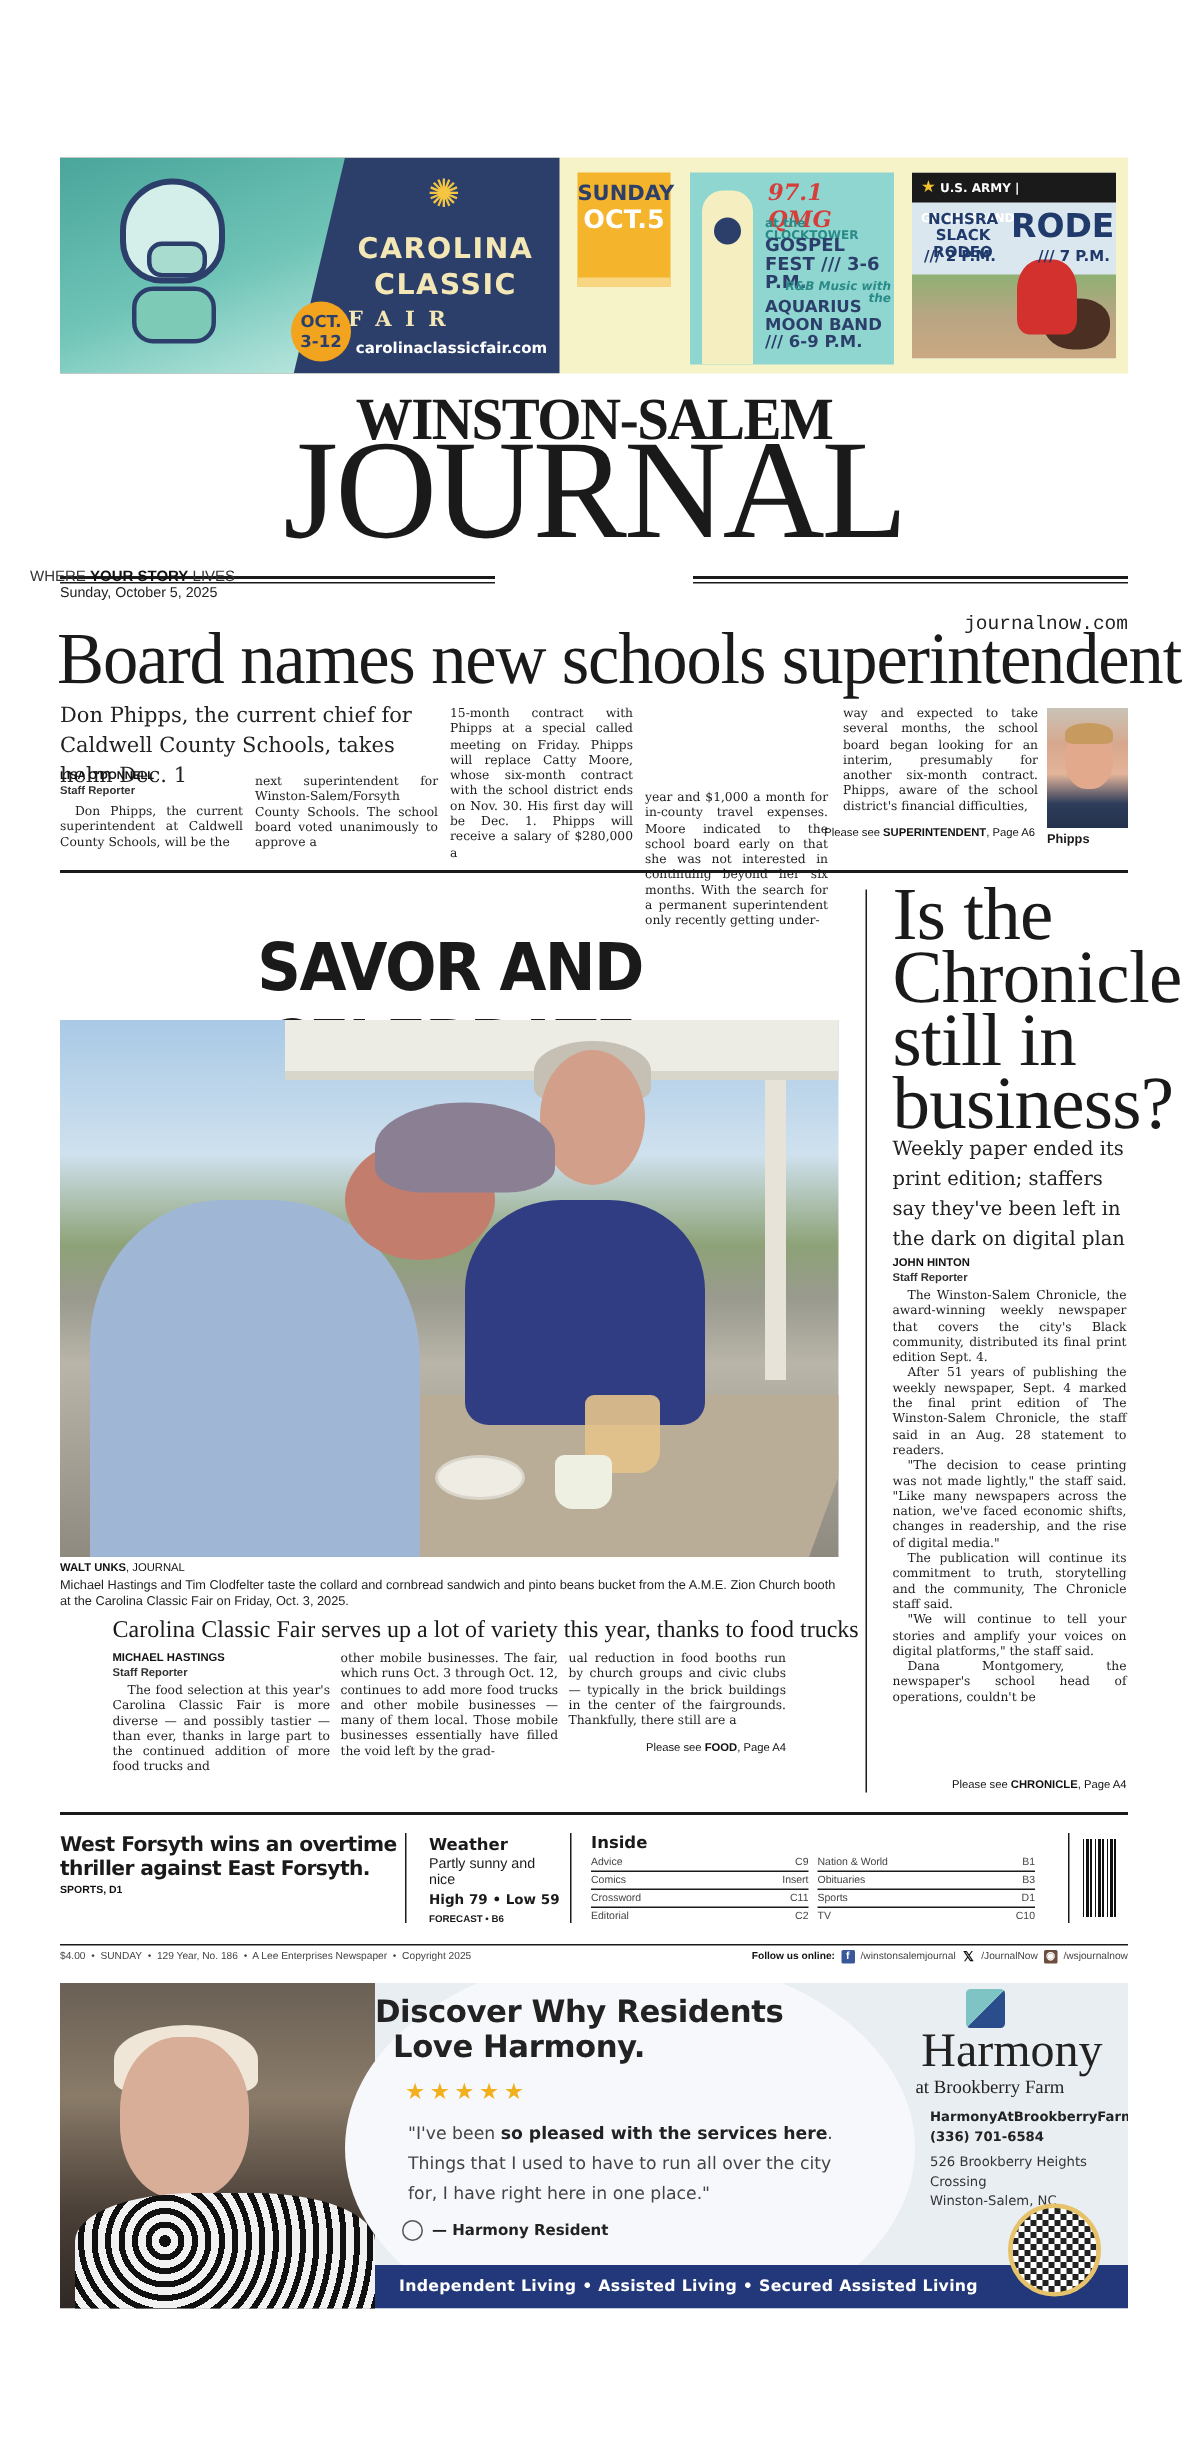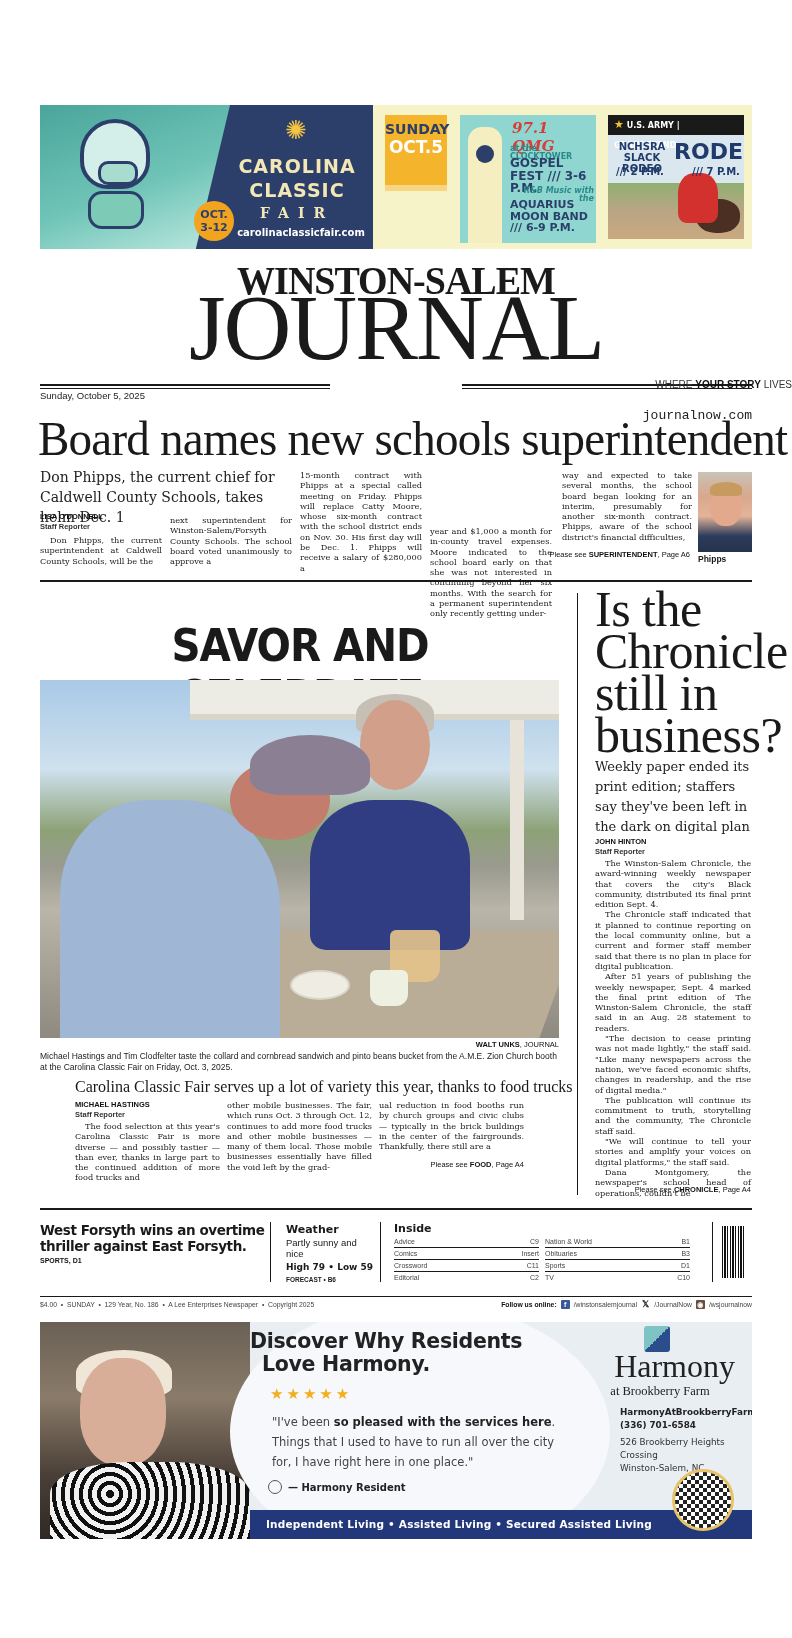--- a/index.html
+++ b/index.html
@@ -10,21 +10,21 @@
   
   #promo { left: 40px; top: 105px; width: 712px; height: 144px; background: #f6f3c9; overflow: hidden; }
   #fair { left: 0; top: 0; width: 333px; height: 144px; background: #2c3f6b; overflow: hidden; }
   #fair .ice { position: absolute; left: 0; top: 0; width: 190px; height: 144px; background: linear-gradient(160deg, #4aa59a 0%, #6fc4b7 55%, #bfe9e1 100%); clip-path: polygon(0 0, 100% 0, 82% 100%, 0 100%); }
   #fair .cow { position: absolute; left: 40px; top: 14px; width: 70px; height: 70px; border-radius: 35px 35px 28px 28px; background: #d4efe9; border: 4px solid #2c3f6b; }
   #fair .cow:after { content: ""; position: absolute; left: 14px; top: 38px; width: 34px; height: 18px; border-radius: 10px; background: #a8dccf; border: 3px solid #2c3f6b; }
   #fair .body { position: absolute; left: 48px; top: 86px; width: 56px; height: 38px; border-radius: 14px; background: #7dcab7; border: 3px solid #2c3f6b; }
   #fair .sun { position: absolute; left: 245px; top: 12px; font-size: 26px; color: #f5c542; line-height: 1; }
   #fair .t1, #fair .t2 { position: absolute; left: 192px; width: 130px; text-align: center; font-family: "DejaVu Sans", sans-serif; font-weight: bold; font-size: 19px; letter-spacing: 1px; color: #f3e7b5; }
   #fair .t1 { top: 50px; } #fair .t2 { top: 74px; }
-  #fair .t3 { position: absolute; left: 192px; top: 100px; width: 130px; text-align: center; font-family: "DejaVu Serif", serif; font-weight: bold; font-size: 14px; letter-spacing: 9px; color: #f3e7b5; }
+  #fair .t3 { position: absolute; left: 192px; top: 100px; width: 130px; text-align: left; font-family: "DejaVu Serif", serif; font-weight: bold; font-size: 14px; letter-spacing: 9px; color: #f3e7b5; }
   #fair .url { position: absolute; left: 192px; top: 122px; width: 138px; text-align: center; font-family: "DejaVu Sans", sans-serif; font-weight: bold; font-size: 10px; color: #fff; }
   #fair .dates { position: absolute; left: 154px; top: 96px; width: 40px; height: 40px; border-radius: 50%; background: #f2a41f; color: #2c3f6b; font-family: "DejaVu Sans", sans-serif; font-weight: bold; font-size: 11px; line-height: 13px; text-align: center; padding-top: 7px; }
 
   #sunday { left: 345px; top: 10px; width: 62px; height: 76px; background: #f4b42c; border-bottom: 6px solid #f8d580; }
   #sunday .d1 { display: block; text-align: center; margin-top: 6px; font-family: "DejaVu Sans", sans-serif; font-weight: bold; font-size: 14px; color: #2c3f6b; }
   #sunday .d2 { display: block; text-align: center; font-family: "DejaVu Sans", sans-serif; font-weight: bold; font-size: 17px; color: #fff; }
 
   #gospel { left: 420px; top: 10px; width: 136px; height: 128px; background: #8fd6d0; overflow: hidden; }
   #gospel .tower { position: absolute; left: 8px; top: 12px; width: 34px; height: 116px; background: #f4eec0; border-radius: 14px 14px 0 0; }
   #gospel .clock { position: absolute; left: 16px; top: 30px; width: 18px; height: 18px; border-radius: 50%; background: #2c3f6b; }
@@ -45,21 +45,21 @@
   #rodeo .scene { position: absolute; left: 0; top: 68px; width: 136px; height: 56px; background: linear-gradient(180deg, #8fb073 0%, #b9a583 50%, #caa981 100%); }
   #rodeo .rider { position: absolute; left: 70px; top: 58px; width: 40px; height: 50px; background: #d2312e; border-radius: 40% 40% 20% 20%; }
   #rodeo .horse { position: absolute; left: 88px; top: 84px; width: 44px; height: 34px; background: #4a2f22; border-radius: 45%; }
 
   
   #mast1 { left: 0; top: 258px; width: 792px; text-align: center; font-family: "Liberation Serif", serif; font-size: 38px; font-weight: bold; letter-spacing: -1px; color: #1a1a1a; transform: scaleY(1.05); }
   #mast2 { left: 0; top: 280px; width: 792px; text-align: center; font-family: "Liberation Serif", serif; font-size: 94px; letter-spacing: -2px; color: #1a1a1a; line-height: 1; }
   #rules { left: 40px; top: 384px; width: 712px; height: 8px; }
   #rules .r { position: absolute; top: 0; height: 5px; border-top: 2px solid #1a1a1a; border-bottom: 1px solid #1a1a1a; }
   #rules .rl { left: 0; width: 290px; } #rules .rr { right: 0; width: 290px; }
-  #tagline { left: 0; top: 379px; width: 792px; text-align: right; font-family: "Liberation Sans", sans-serif; font-size: 10px; color: #333; }
+  #tagline { left: 0; top: 379px; width: 792px; text-align: left; font-family: "Liberation Sans", sans-serif; font-size: 10px; color: #333; padding-left: 20px; }
   #tagline b { color: #111; }
   #dateline { left: 40px; top: 390px; font-family: "Liberation Sans", sans-serif; font-size: 9.5px; color: #222; }
   #siteurl { right: 40px; top: 408px; font-family: Liberation Mono, monospace; font-size: 13px; color: #222; }
 
   
   #lead-head { left: 38px; top: 410px; width: 720px; font-family: "Liberation Serif", serif; font-size: 49px; color: #1a1a1a; letter-spacing: -0.8px; transform: scaleX(0.96); transform-origin: left; white-space: nowrap; }
   #lead-deck { left: 40px; top: 467px; width: 250px; font-family: "DejaVu Serif", serif; font-size: 14px; line-height: 20px; color: #222; }
   .byline { font-family: "Liberation Sans", sans-serif; font-weight: bold; font-size: 7.5px; line-height: 10px; color: #111; text-transform: uppercase; }
   .byline-role { font-family: "Liberation Sans", sans-serif; font-weight: bold; font-size: 7.5px; line-height: 10px; color: #333; }
   .col { font-family: "DejaVu Serif", serif; font-size: 8.2px; line-height: 10.3px; color: #222; text-align: justify; }
@@ -90,21 +90,21 @@
   #fair-photo .man1 { position: absolute; left: 20px; top: 120px; width: 220px; height: 238px; border-radius: 40% 45% 0 0; background: #9fb6d4; }
   #fair-photo .head1 { position: absolute; left: 190px; top: 80px; width: 100px; height: 80px; border-radius: 50%; background: #c27d6d; }
   #fair-photo .hat { position: absolute; left: 210px; top: 55px; width: 120px; height: 60px; border-radius: 55% 55% 30% 30%; background: #8a7f93; }
   #fair-photo .man2 { position: absolute; left: 270px; top: 120px; width: 160px; height: 150px; border-radius: 40% 40% 10% 10%; background: #303d82; }
   #fair-photo .head2 { position: absolute; left: 320px; top: 20px; width: 70px; height: 90px; border-radius: 50%; background: #d2a08a; }
   #fair-photo .hair2 { position: absolute; left: 316px; top: 14px; width: 78px; height: 40px; border-radius: 50% 50% 20% 20%; background: #c5bfb4; }
   #fair-photo .plate { position: absolute; left: 250px; top: 290px; width: 60px; height: 30px; border-radius: 50%; background: #efece4; border: 2px solid #d9d5ca; }
   #fair-photo .cup { position: absolute; left: 350px; top: 250px; width: 50px; height: 52px; border-radius: 6px 6px 14px 14px; background: #e6c38a; opacity: 0.9; }
   #fair-photo .cup2 { position: absolute; left: 330px; top: 290px; width: 38px; height: 36px; border-radius: 6px 6px 12px 12px; background: #eef0e2; }
 
-  #credit { left: 40px; top: 1040px; width: 519px; text-align: right; font-family: "Liberation Sans", sans-serif; font-size: 7.5px; color: #111; }
+  #credit { left: 40px; top: 1040px; width: 519px; font-family: "Liberation Sans", sans-serif; font-size: 7.5px; color: #111; }
   #credit b { font-weight: bold; }
   #caption { left: 40px; top: 1051px; width: 520px; font-family: "Liberation Sans", sans-serif; font-size: 8.5px; line-height: 11px; color: #222; }
   #fair-head { left: 75px; top: 1078px; width: 470px; font-family: "Liberation Serif", serif; font-size: 16px; color: #1a1a1a; white-space: nowrap; }
   #fair-byline { left: 75px; top: 1100px; width: 145px; }
   #fair-col1 { left: 75px; top: 1121px; width: 145px; }
   #fair-col2 { left: 227px; top: 1100px; width: 145px; }
   #fair-col3 { left: 379px; top: 1100px; width: 145px; }
   #fair-see { left: 379px; top: 1160px; width: 145px; }
 
   
@@ -276,21 +276,20 @@
 
 <div id="vrule" class="abs"></div>
 <div id="chron-head" class="abs">Is the Chronicle still in business?</div>
 <div id="chron-deck" class="abs">Weekly paper ended its print edition; staffers say they've been left in the dark on digital plan</div>
 <div id="chron-byline" class="abs">
   <div class="byline">JOHN HINTON</div>
   <div class="byline-role">Staff Reporter</div>
 </div>
 <div id="chron-col" class="abs col">
   <p>The Winston-Salem Chronicle, the award-winning weekly newspaper that covers the city's Black community, distributed its final print edition Sept. 4.</p>
-  <p>The Chronicle staff indicated that it planned to continue reporting on the local community online, but a current and former staff member said that there is no plan in place for digital publication.</p>
   <p>After 51 years of publishing the weekly newspaper, Sept. 4 marked the final print edition of The Winston-Salem Chronicle, the staff said in an Aug. 28 statement to readers.</p>
   <p>"The decision to cease printing was not made lightly," the staff said. "Like many newspapers across the nation, we've faced economic shifts, changes in readership, and the rise of digital media."</p>
   <p>The publication will continue its commitment to truth, storytelling and the community, The Chronicle staff said.</p>
   <p>"We will continue to tell your stories and amplify your voices on digital platforms," the staff said.</p>
   <p>Dana Montgomery, the newspaper's school head of operations, couldn't be</p>
 </div>
 <div id="chron-see" class="abs see"><span>Please see </span><b>CHRONICLE</b><span>, Page A4</span></div>
 
 <div id="divider2" class="abs"></div>
 

